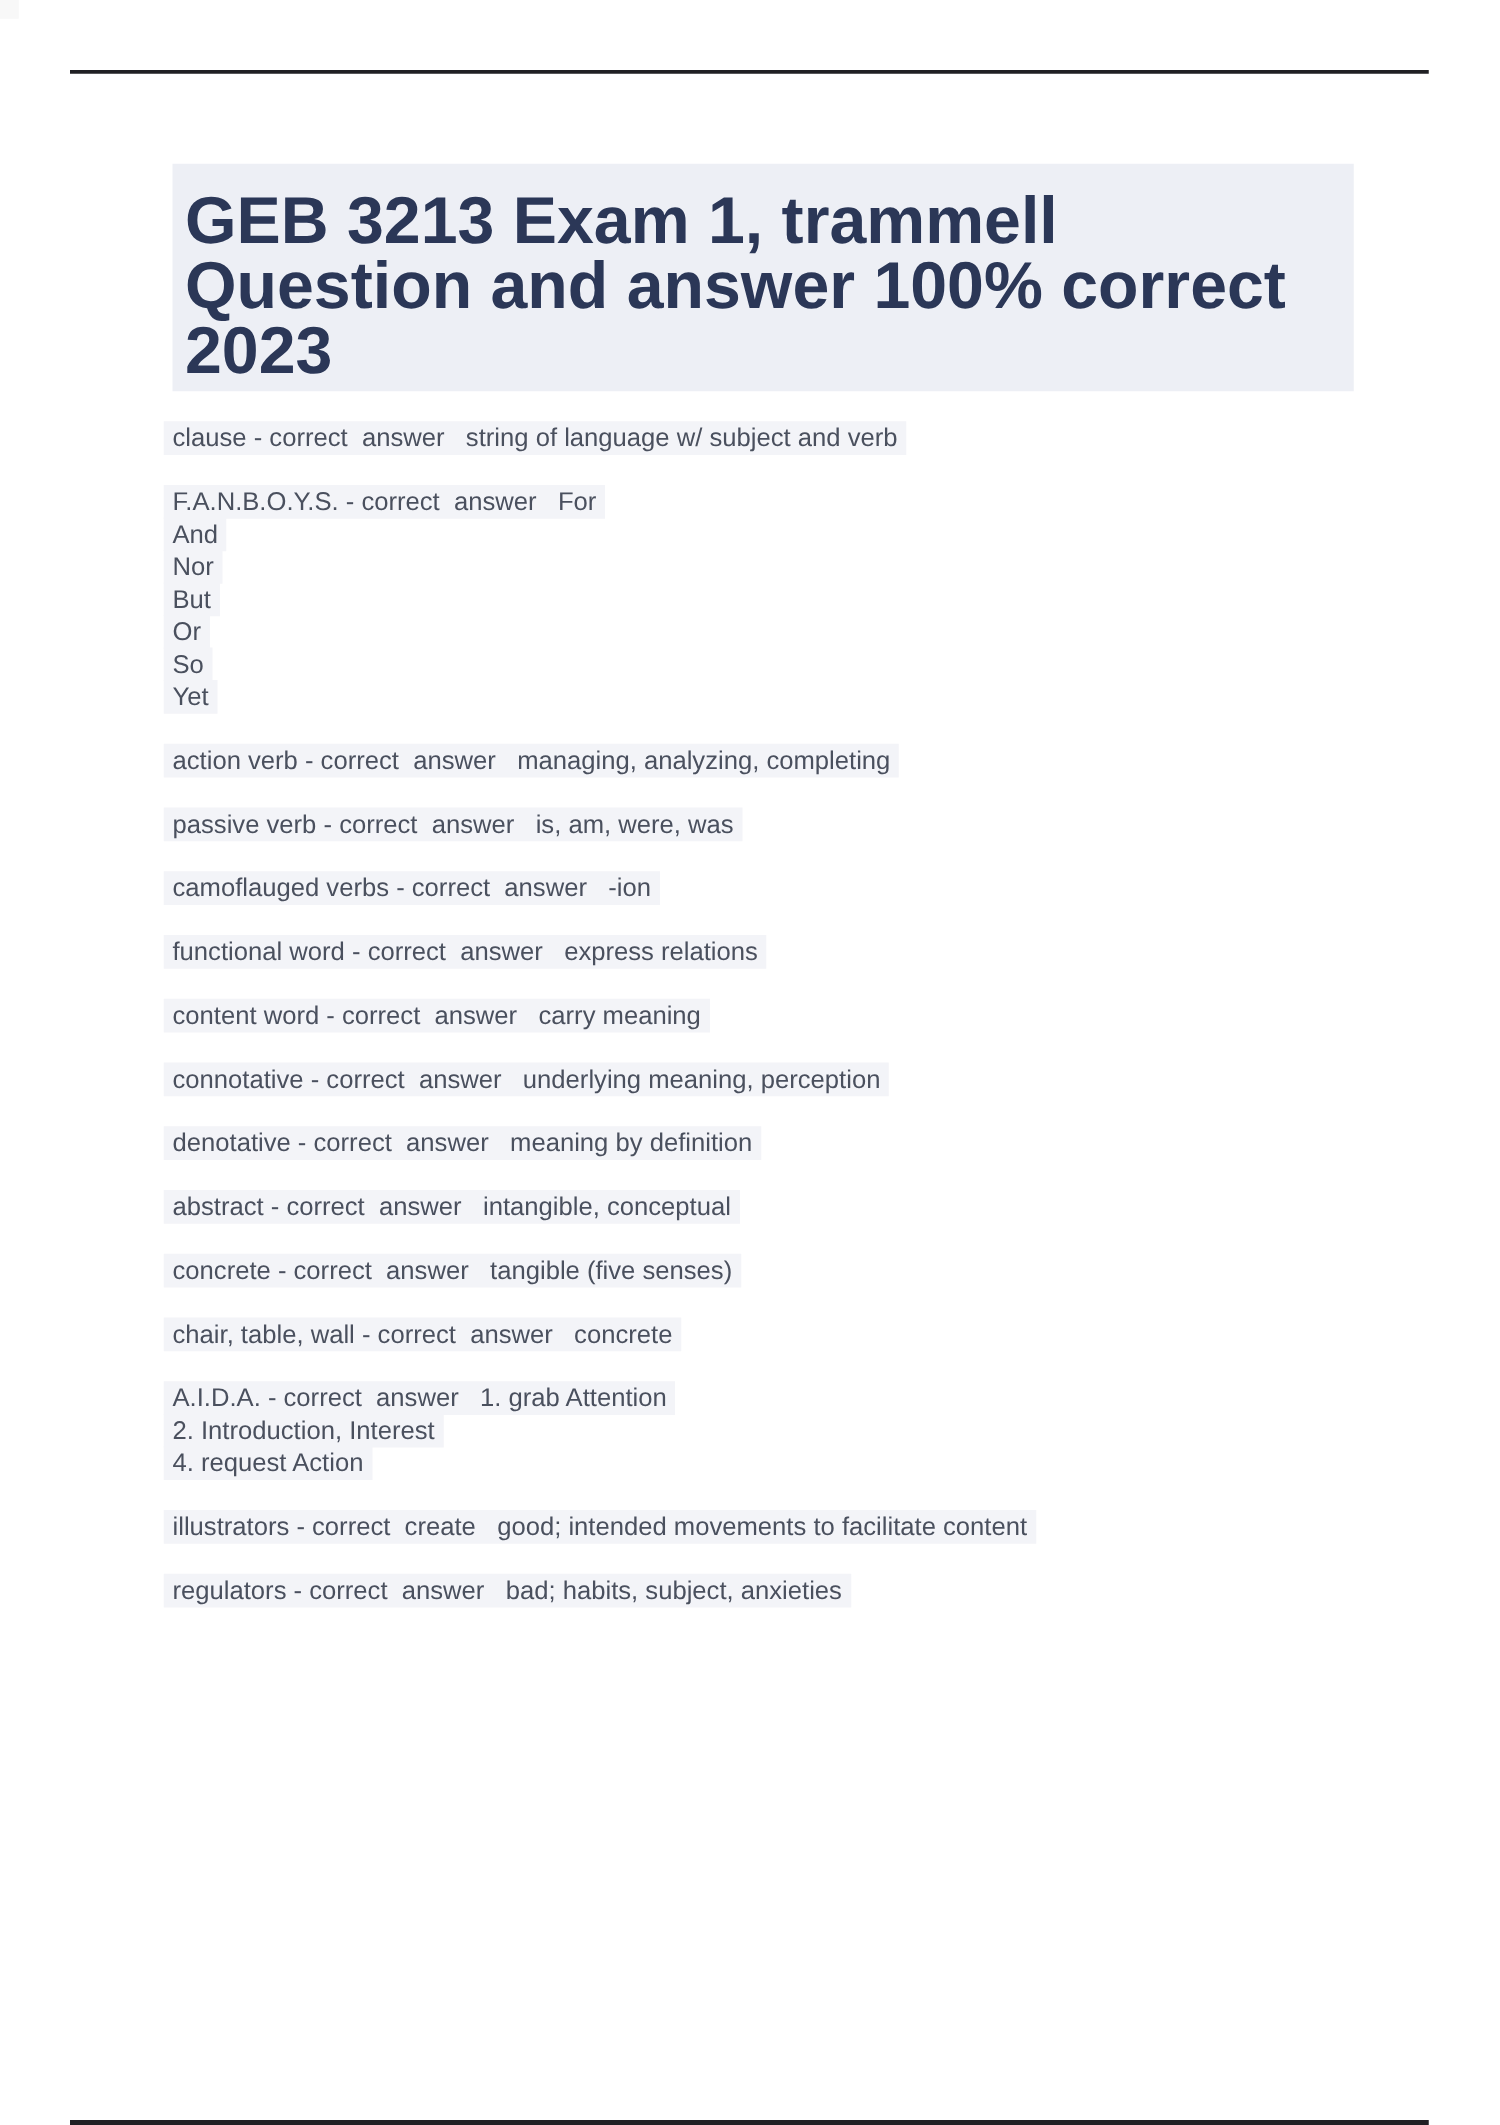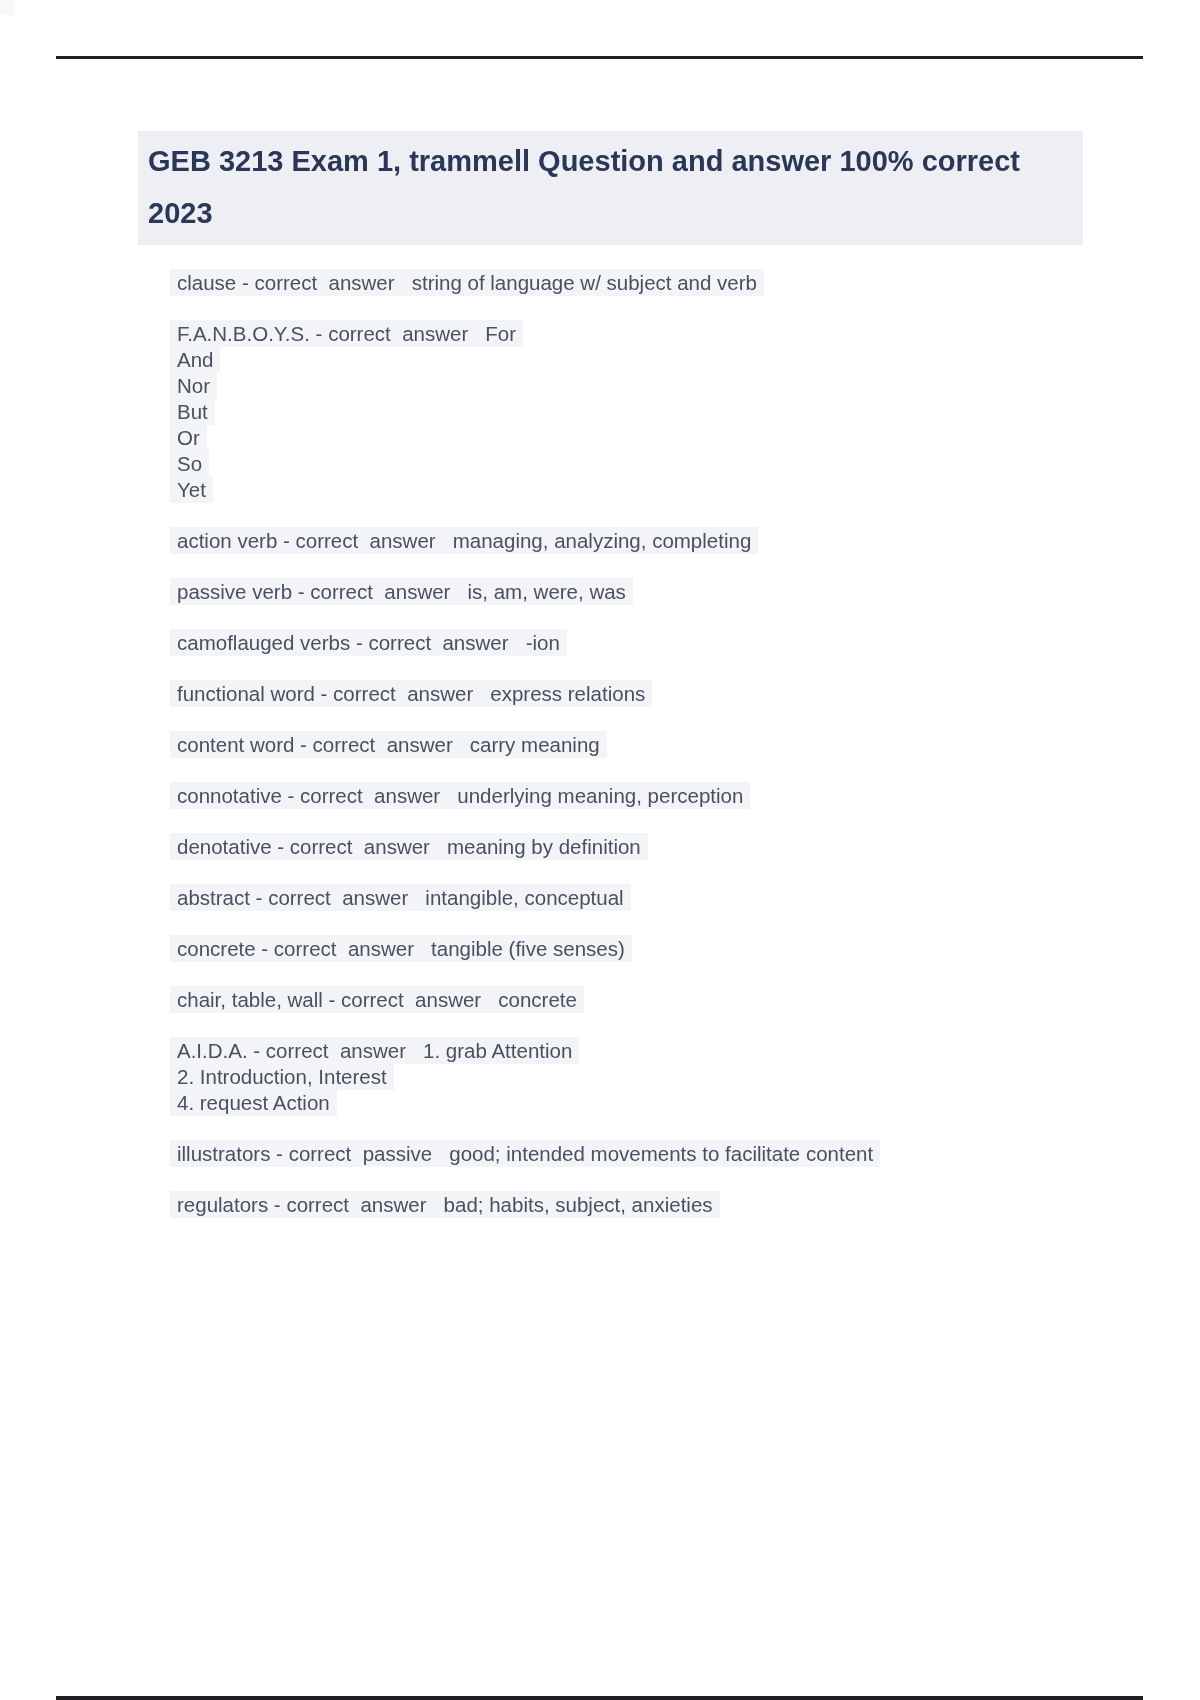--- a/index.html
+++ b/index.html
@@ -41,29 +41,28 @@
     position: absolute;
     left: 138px;
     top: 131px;
     width: 980px;
   }
   .title {
     margin: 0;
     width: 925px;
     background: var(--title-hl, #edeff5);
     color: var(--title-color, #2b3757);
-    font-size: 29px;
+    font-size: 53px;
     line-height: 52px;
     font-weight: bold;
-    padding: 4px 10px 6px 10px;
+    padding: 20px 10px 6px 10px;
     letter-spacing: 0px;
   }
   .qa-list {
     margin-top: 25px;
-    margin-left: 39px;
   }
   .qa-item {
     margin: 0 0 25px 0;
   }
   .qa-line {
     font-size: 20.5px;
     line-height: 26px;
     color: var(--body-color, #4a505e);
   }
   .qa-line .hl {
@@ -124,21 +123,21 @@
         </div>
         <div class="qa-item">
           <div class="qa-line"><span class="hl">chair, table, wall - correct  answer   concrete</span></div>
         </div>
         <div class="qa-item">
           <div class="qa-line"><span class="hl">A.I.D.A. - correct  answer   1. grab Attention</span></div>
           <div class="qa-line"><span class="hl">2. Introduction, Interest</span></div>
           <div class="qa-line"><span class="hl">4. request Action</span></div>
         </div>
         <div class="qa-item">
-          <div class="qa-line"><span class="hl">illustrators - correct  passive   good; intended movements to facilitate content</span></div>
+          <div class="qa-line"><span class="hl">illustrators - correct  create   good; intended movements to facilitate content</span></div>
         </div>
         <div class="qa-item">
           <div class="qa-line"><span class="hl">regulators - correct  answer   bad; habits, subject, anxieties</span></div>
         </div>
       </div>
   </div>
 
   <div class="rule rule-bottom"></div>
 </div>
 

